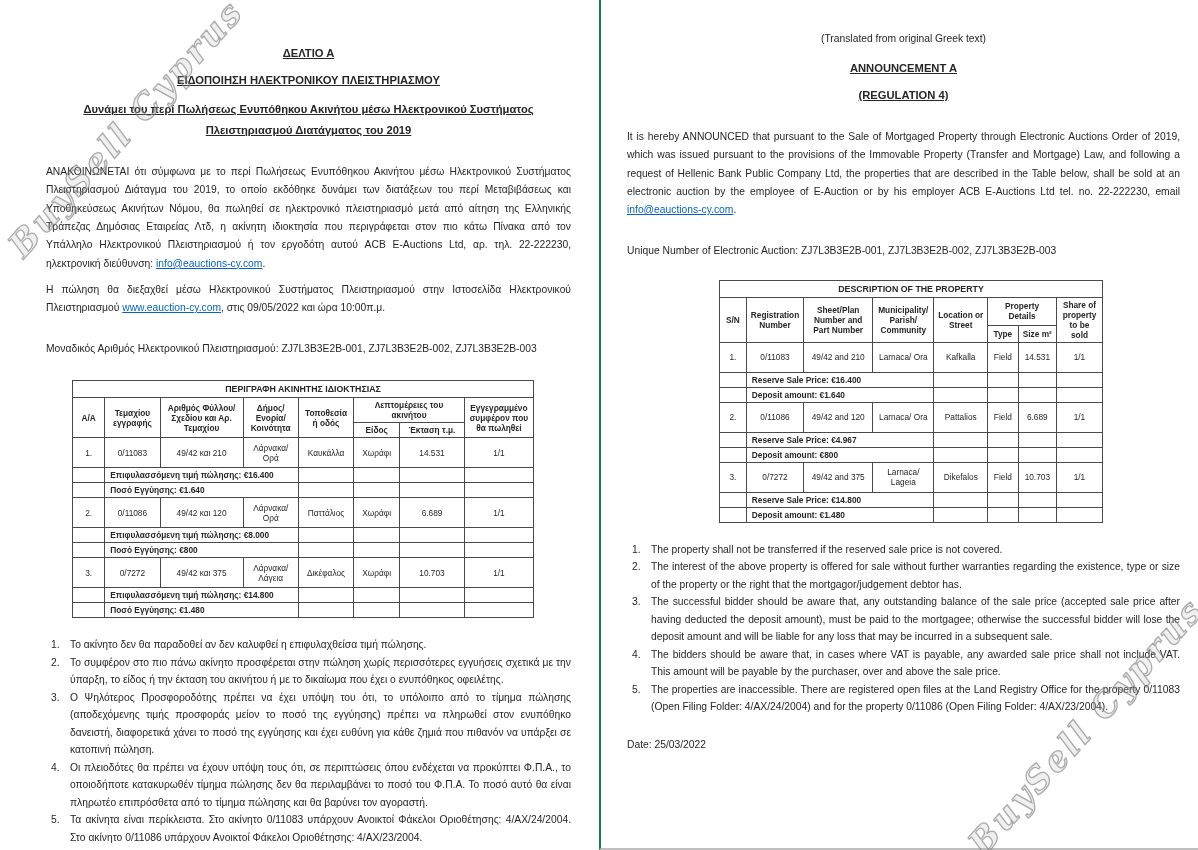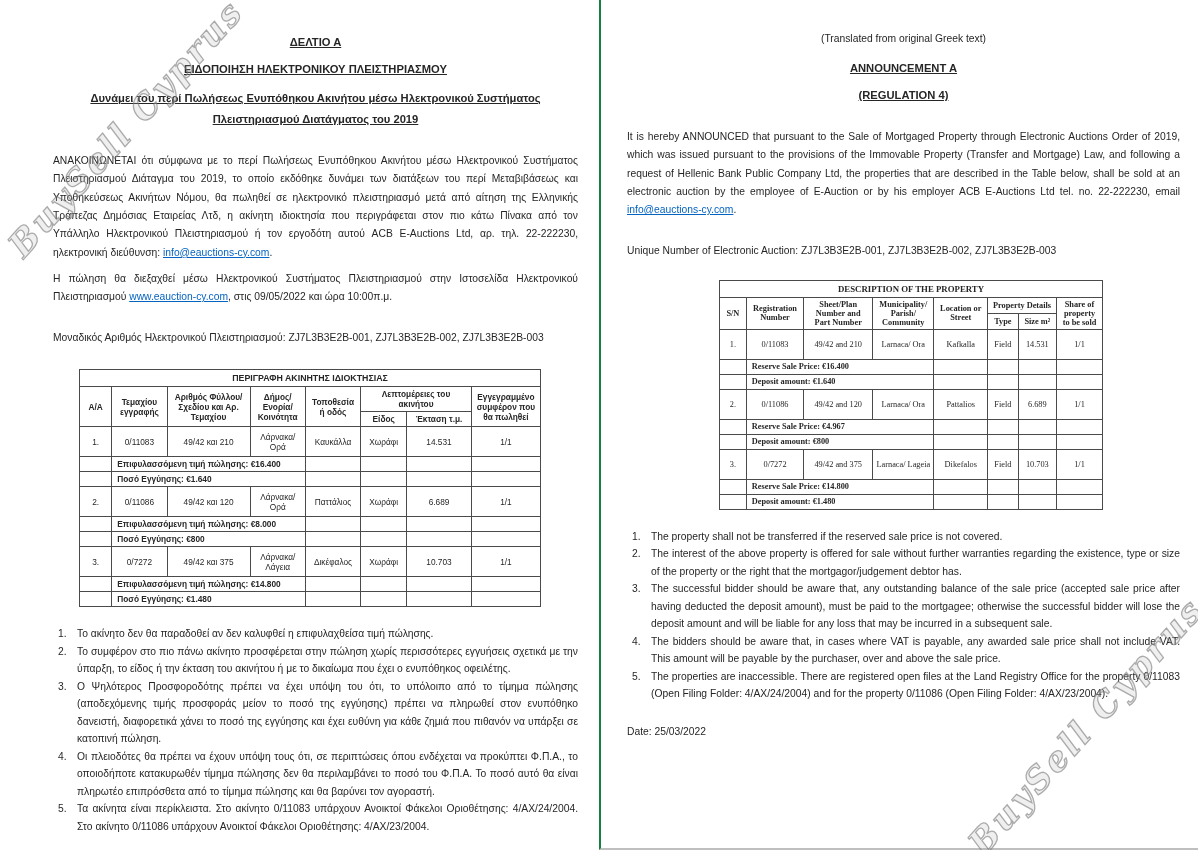--- a/index.html
+++ b/index.html
@@ -1,31 +1,31 @@
 <!DOCTYPE html>
 <html><head>
 <meta charset="utf-8">
 <style>
   * { margin:0; padding:0; box-sizing:border-box; }
   html,body { width:1198px; height:850px; background:#ffffff; overflow:hidden; }
   body { font-family:"Liberation Sans", sans-serif; color:#262626; position:relative; }
 
   .page { position:absolute; top:0; height:850px; width:599px; background:#fff; }
-  #page-left  { left:15px;   padding:34px 36px 0 38px; }
+  #page-left  { left:8px;   padding:45px 36px 0 38px; }
   #page-right { left:599px; padding:30px 18px 0 26px; border-left:2px solid #15803d; border-bottom:2px solid #bfbfbf; }
 
   .doc-title { text-align:center; font-weight:bold; font-size:11.2px; text-decoration:underline; line-height:1.5; }.mt8{margin-top:8px}.mt10{margin-top:10px}.mt12{margin-top:12px}.mt20{margin-top:20px}.mt24{margin-top:24px}.mt26{margin-top:22px}
 
   .para { font-size:10.3px; line-height:1.78; text-align:justify; }
   .center { text-align:center; }
   .doclink { color:#0563c1; text-decoration:underline; cursor:pointer; }
 
   table.prop { border-collapse:collapse; font-size:8.3px; table-layout:fixed; }
   #page-left  table.prop { width:462px; margin:22px 0 0 26px; }
-  #page-right table.prop { width:384px; margin:20px 16px 0 92px;font-family:Liberation Serif, serif; }
+  #page-right table.prop { width:384px; margin:20px 16px 0 92px; }
   table.prop th, table.prop td { border:1px solid #4a4a4a; padding:2px 3px; text-align:center; vertical-align:middle; }
   table.prop .t-title { font-weight:bold; font-size:8.8px; padding:3px 2px; }
   table.prop th { font-weight:bold; }
   table.prop td.datacell { height:30px; }
   table.prop td.sub { text-align:left; font-weight:bold; padding-left:5px; height:15px; }
 
   .notes { margin-top:18px; }
   .note { display:flex; font-size:10.3px; line-height:1.7; }
   .note-num { flex:none; width:24px; padding-left:5px; }
   .note-text { flex:1; text-align:justify; }

